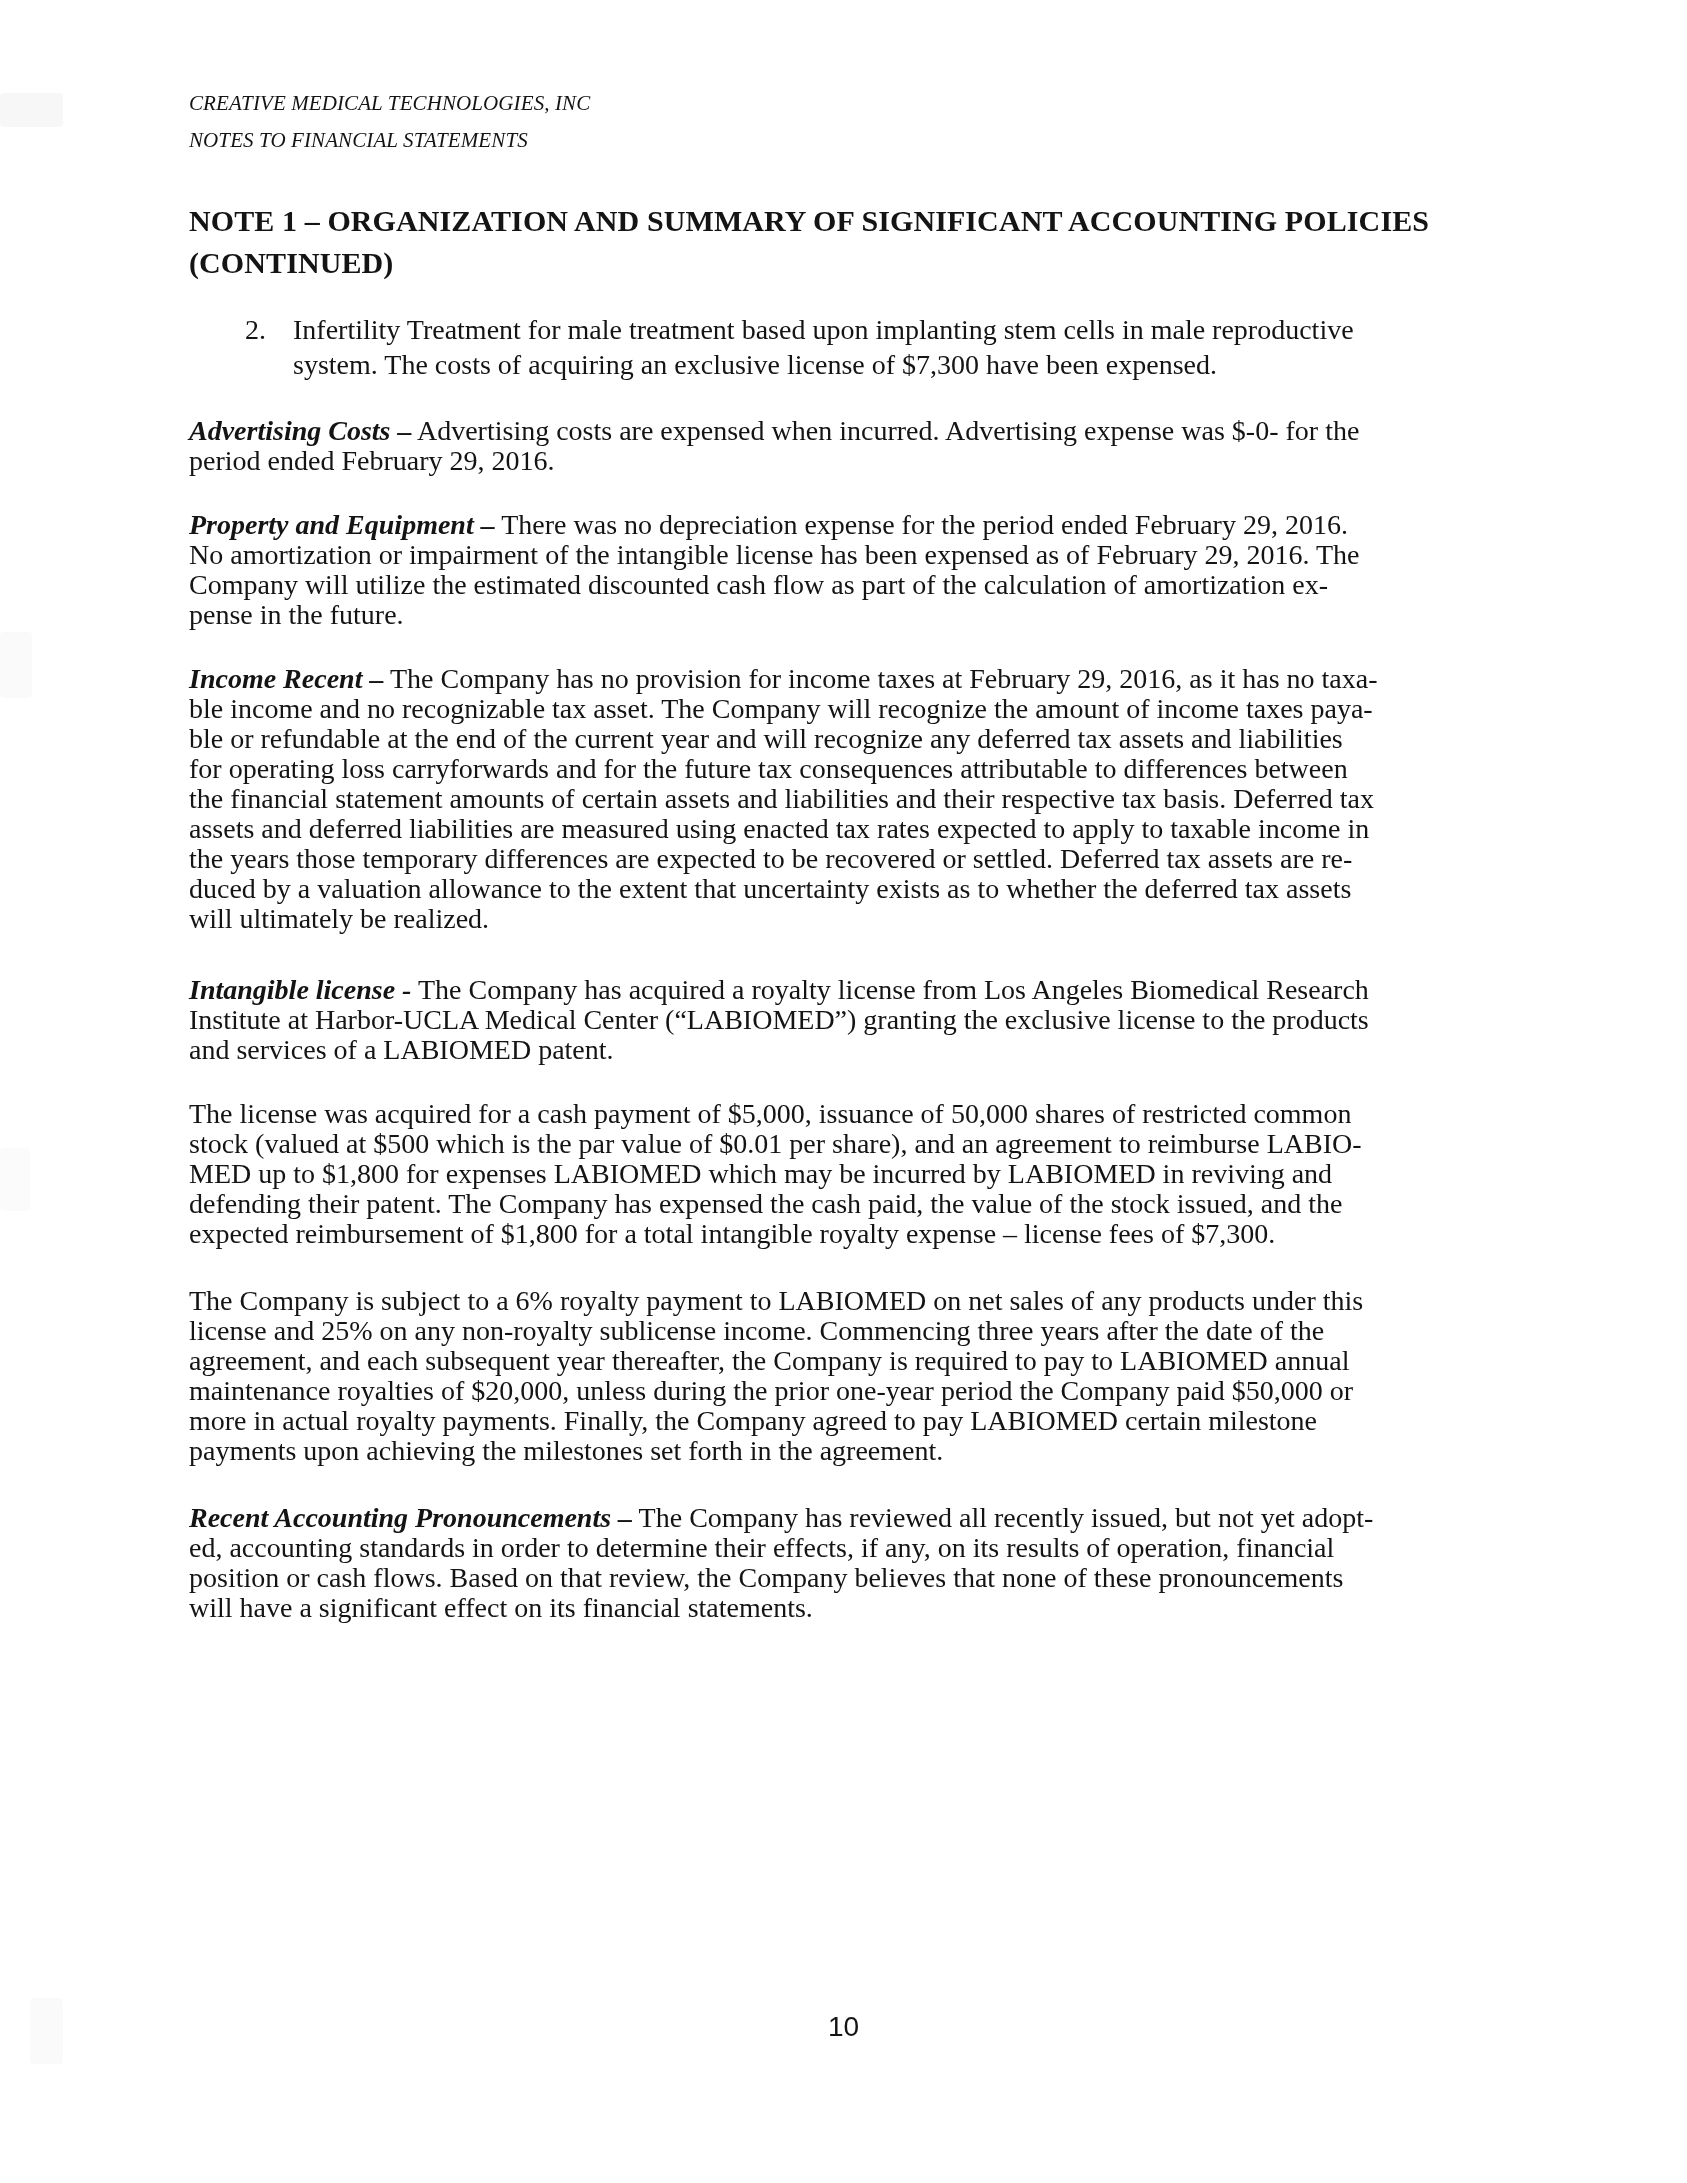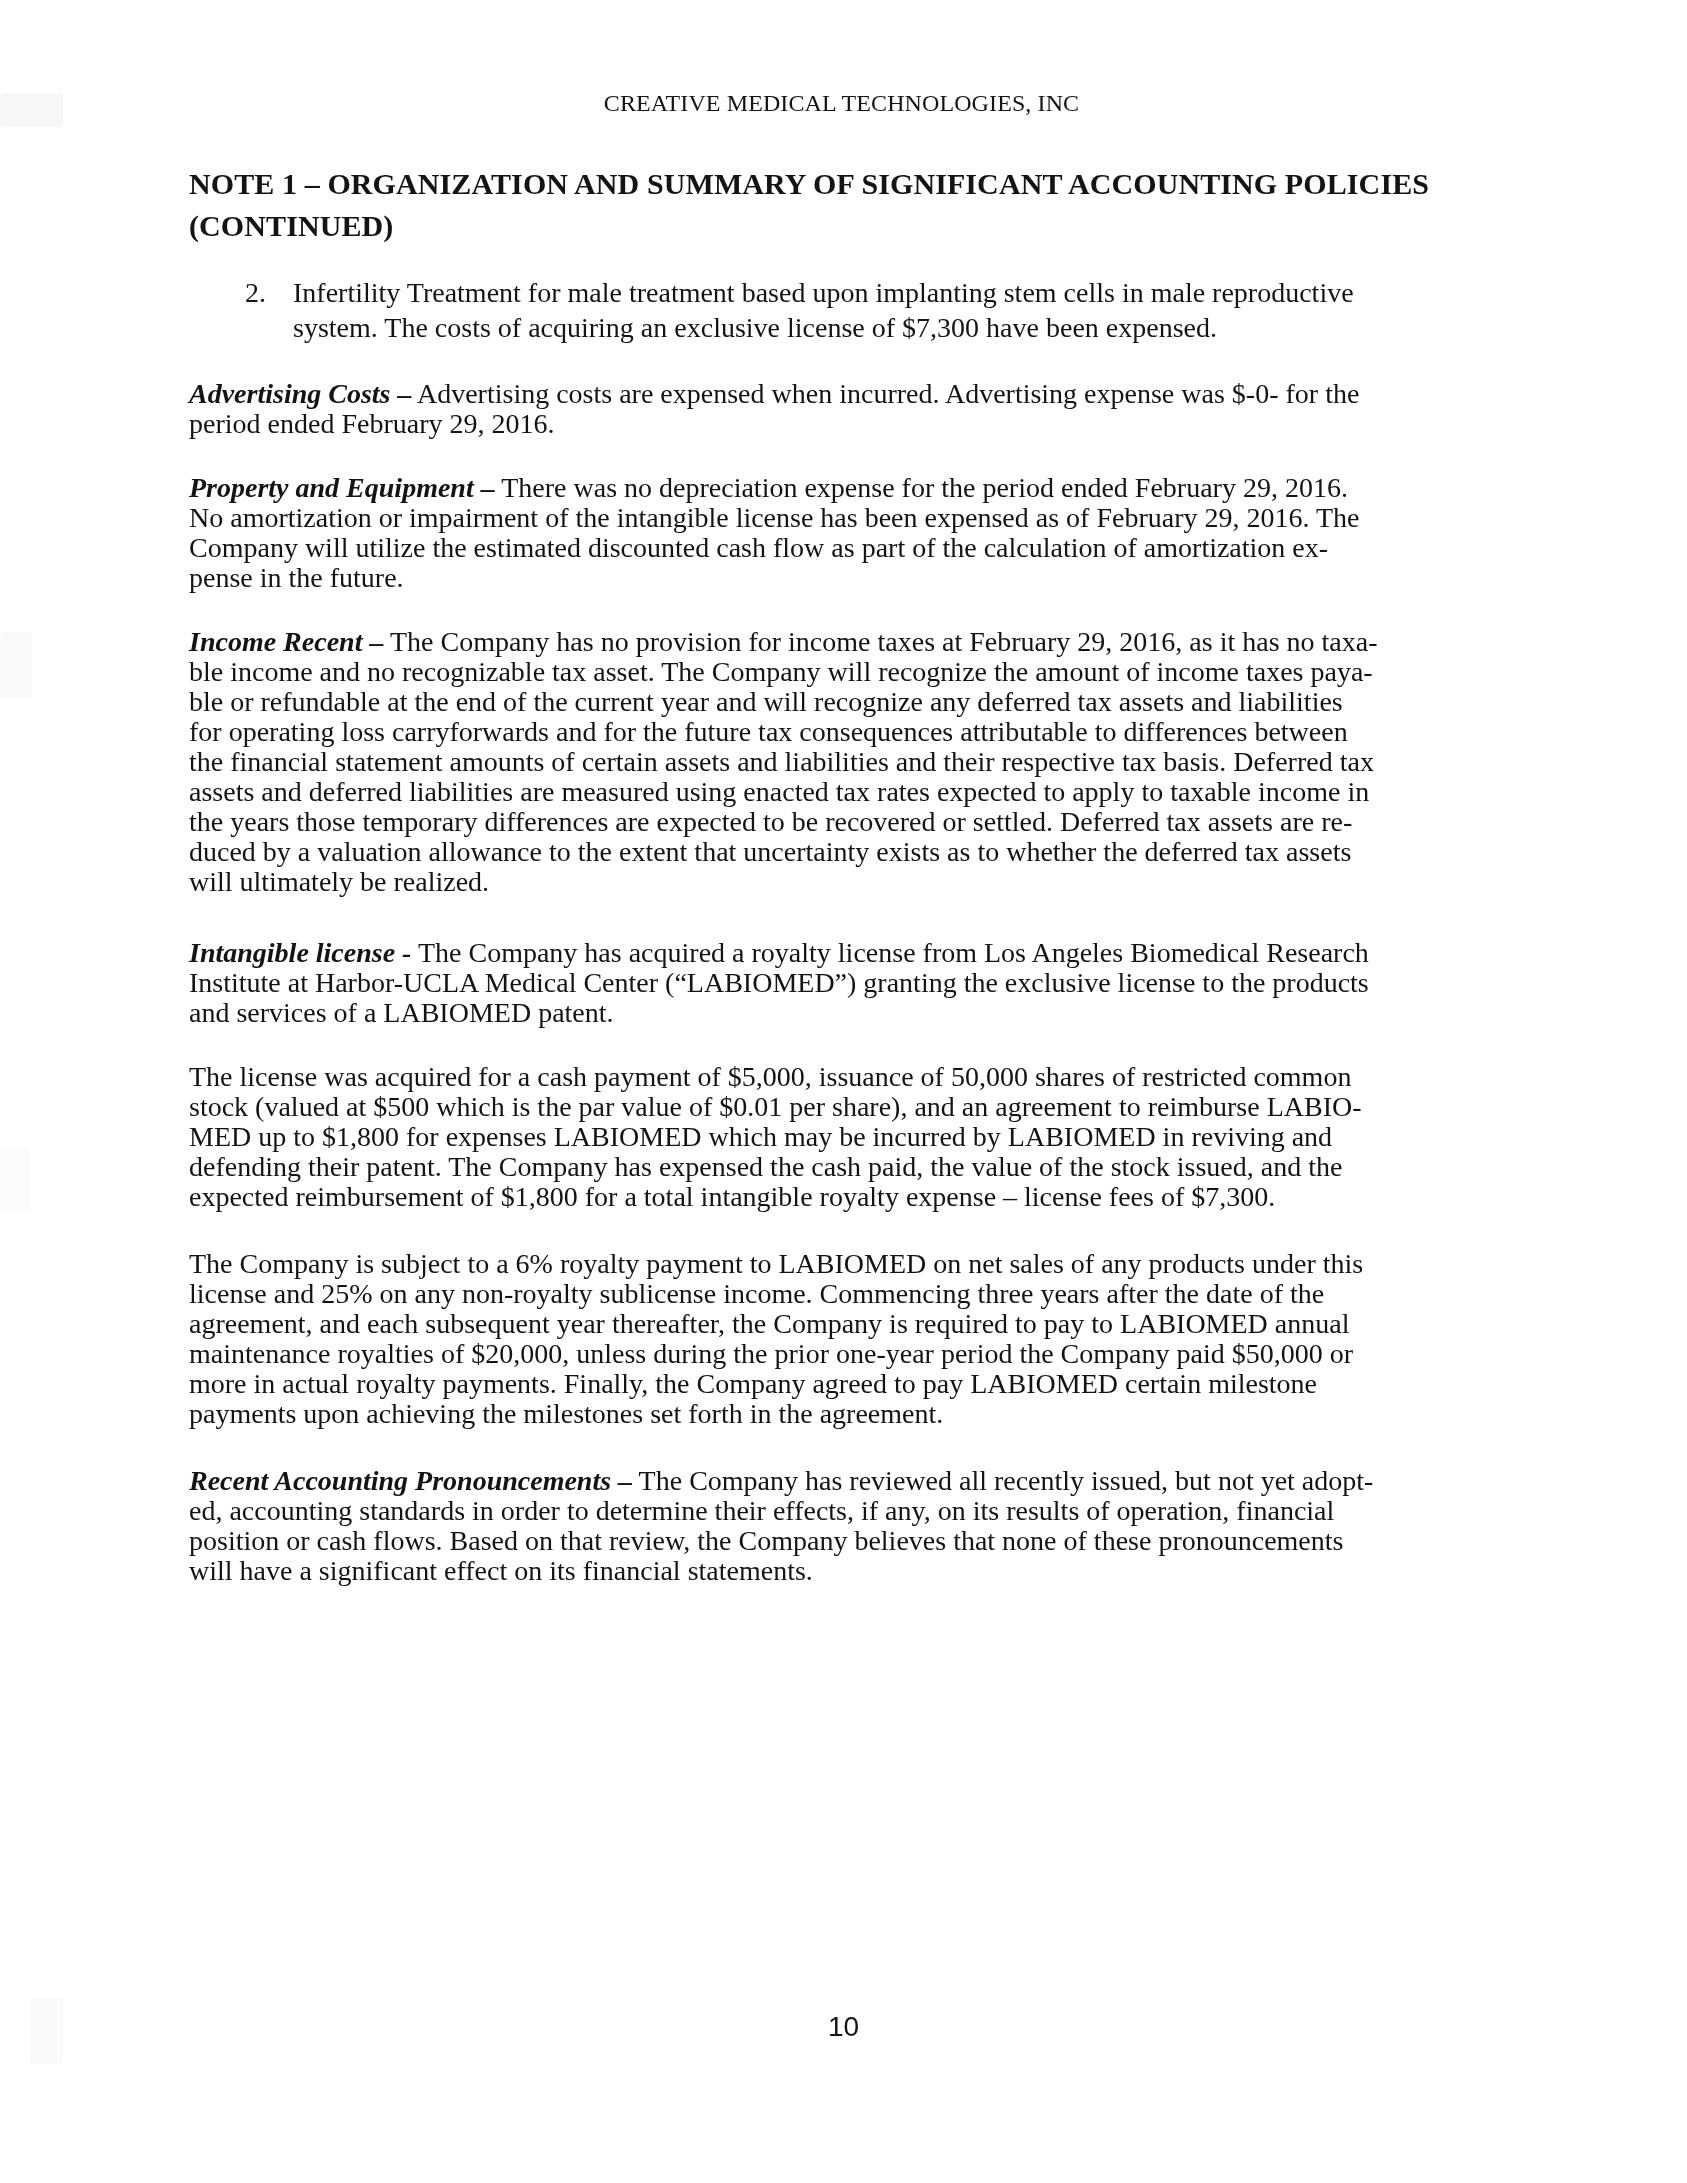--- a/index.html
+++ b/index.html
@@ -13,24 +13,24 @@
     overflow: hidden;
   }
   .content {
     position: absolute;
     left: 189px;
     top: 85px;
     width: 1330px;
   }
   .doc-header {
     width: 1305px;
-    text-align: center;
-    font-size: 24px;
+    font-size: 21px;
     line-height: 37px;
     letter-spacing: 0.1px;
+    font-style: italic;
   }
   .doc-header div { white-space: pre-line; }
   .note-heading {
     margin-top: 41px;
     font-weight: 700;
     font-size: 30px;
     line-height: 42px;
     white-space: pre-line;
     letter-spacing: 0.1px;
     width: 1317px;
@@ -91,20 +91,21 @@
 
   <div class="smudge s1"></div>
   <div class="smudge s2"></div>
   <div class="smudge s3"></div>
   <div class="smudge s4"></div>
 
   <div class="content">
 
     <div class="doc-header">
       <div>CREATIVE MEDICAL TECHNOLOGIES, INC</div>
+      <div>NOTES TO FINANCIAL STATEMENTS</div>
     </div>
 
     <div class="note-heading">NOTE 1 – ORGANIZATION AND SUMMARY OF SIGNIFICANT ACCOUNTING POLICIES
 (CONTINUED)</div>
 
     <div class="list-item">
       <span class="num">2.</span>
       <div class="li-text">Infertility Treatment for male treatment based upon implanting stem cells in male reproductive
 system. The costs of acquiring an exclusive license of $7,300 have been expensed.</div>
     </div>

